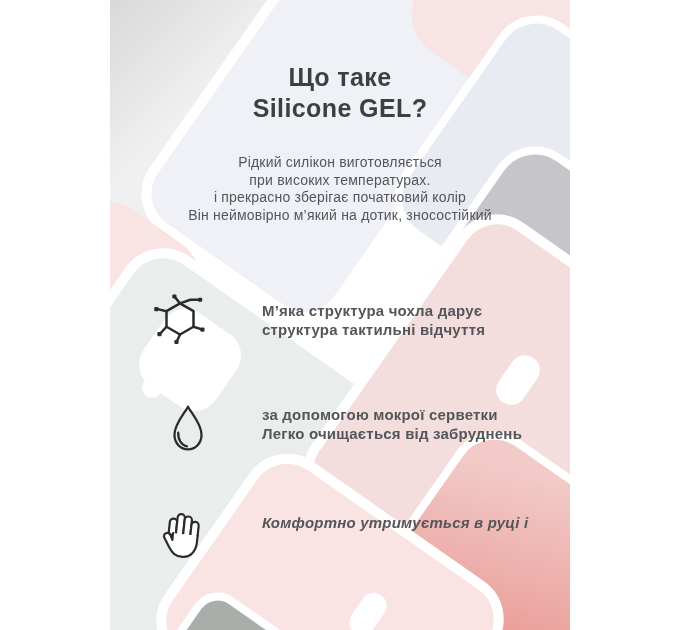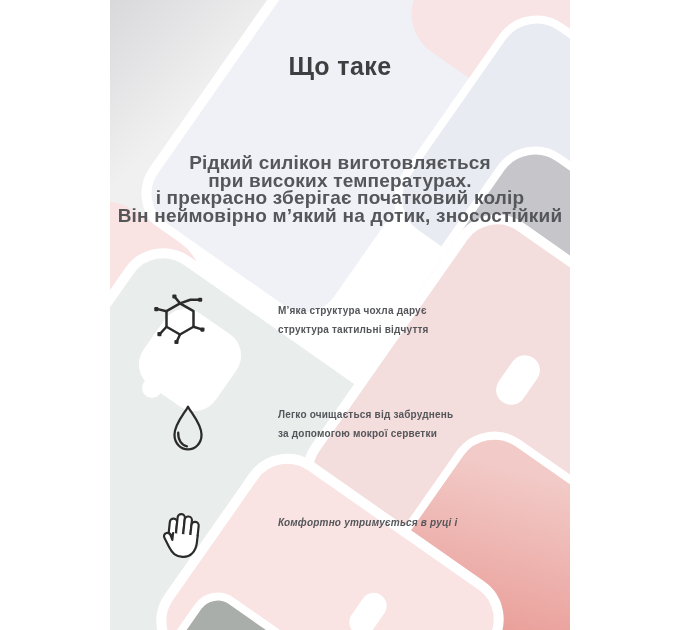--- a/index.html
+++ b/index.html
@@ -37,30 +37,30 @@
                          background:linear-gradient(160deg,#f2cbc8 10%,#e78e88 80%);
                          border:8px solid #ffffff; }
   .case-pink-bottom    { left:70px;  top:500px;  width:300px; height:240px;
                          background:#f9e3e3; border:10px solid #ffffff; }
   .pill-bottom         { left:245px; top:591px;  width:26px;  height:46px;
                          background:#ffffff; border-radius:13px; }
   .case-gray-corner    { left:65px;  top:605px;  width:110px; height:90px;
                          background:#a9aeab; border:8px solid #ffffff; border-radius:28px; }
 
   
-  .title { position:absolute; left:0; top:51px; width:680px; text-align:center;
+  .title { position:absolute; left:0; top:62px; width:680px; text-align:center;
            font-size:25px; line-height:31px; font-weight:bold; letter-spacing:0.4px;
            color:#3e3f41; }
   .intro { position:absolute; left:60px; top:154px; width:560px; text-align:center;
-           font-size:19px; line-height:17.5px; font-weight:bold; letter-spacing:0.2px;
+           font-size:14px; line-height:17.5px; font-weight:normal; letter-spacing:0.2px;
            color:#54565a; }
 
   .feature-text { position:absolute; left:262px; width:290px; text-align:left;
-                  font-size:10px; line-height:19px; font-weight:bold; letter-spacing:0.2px;
-                  color:#54565a;margin-left:16px; }
+                  font-size:15px; line-height:19px; font-weight:bold; letter-spacing:0.2px;
+                  color:#54565a; }
   .ft-1 { top:301px; } .ft-2 { top:405px; } .ft-3 { top:513px;font-style:italic; }
 
   .feature-icon { position:absolute; }
   .fi-1 { left:153px; top:294px; width:54px; height:52px; }
   .fi-2 { left:167px; top:402px; width:42px; height:52px; }
   .fi-3 { left:157px; top:508px; width:48px; height:54px; }
   .feature-icon svg { width:100%; height:100%; display:block; }
 </style>
 </head>
 <body>
@@ -80,20 +80,21 @@
     <div class="case rot case-pink-bigright"></div>
     <div class="case rot pill-right"></div>
     <div class="case rot case-red-bottom"></div>
     <div class="case rot case-pink-bottom"></div>
     <div class="case rot pill-bottom"></div>
     <div class="case rot case-gray-corner"></div>
   </div>
 
   <div class="title">
     <div>Що таке</div>
+    <div>Silicone GEL?</div>
   </div>
 
   <div class="intro">
     <div>Рідкий силікон виготовляється</div>
     <div>при високих температурах.</div>
     <div>і прекрасно зберігає початковий колір</div>
     <div>Він неймовірно м’який на дотик, зносостійкий</div>
   </div>
 
   <div class="feature-icon fi-1">
@@ -120,22 +121,22 @@
     <div>структура тактильні відчуття</div>
   </div>
 
   <div class="feature-icon fi-2">
     <svg viewBox="0 0 40 50" fill="none" stroke="#2b2b2b" stroke-width="2.2" stroke-linecap="round" stroke-linejoin="round">
       <path d="M20,4.5 C23,10.5 33,21 33,31.5 C33,39.6 27.2,45.6 20,45.6 C12.8,45.6 7,39.6 7,31.5 C7,21 17,10.5 20,4.5 Z"></path>
       <path d="M10.6,29.5 C10.2,36.5 14,41.6 19,42.6"></path>
     </svg>
   </div>
   <div class="feature-text ft-2">
+    <div>за допомогою мокрої серветки</div>
     <div>Легко очищається від забруднень</div>
-    <div>за допомогою мокрої серветки</div>
   </div>
 
   <div class="feature-icon fi-3">
     <svg viewBox="0 0 46 52" stroke="#2b2b2b" stroke-width="2.1" stroke-linecap="round" stroke-linejoin="round">
       <g transform="rotate(6 23 26)">
         <rect x="11" y="11" width="7" height="16" rx="3.5" fill="#ffffff"></rect>
         <rect x="18" y="6" width="7" height="21" rx="3.5" fill="#ffffff"></rect>
         <rect x="25" y="7.5" width="7" height="20" rx="3.5" fill="#ffffff"></rect>
         <rect x="32" y="12" width="7" height="16" rx="3.5" fill="#ffffff"></rect>
         <path fill="#ffffff" stroke="none" d="M39,25 L39,31.5 C39,40.8 33.6,46.8 26.6,46.8 C19.8,46.8 16.4,44.4 12.8,38.8 L7.4,30.4 C6.2,28.5 7,26.2 9,25.5 C10.6,25 12.3,25.8 13.1,27.4 L15.2,31.6 L15.2,25 Z"></path>

